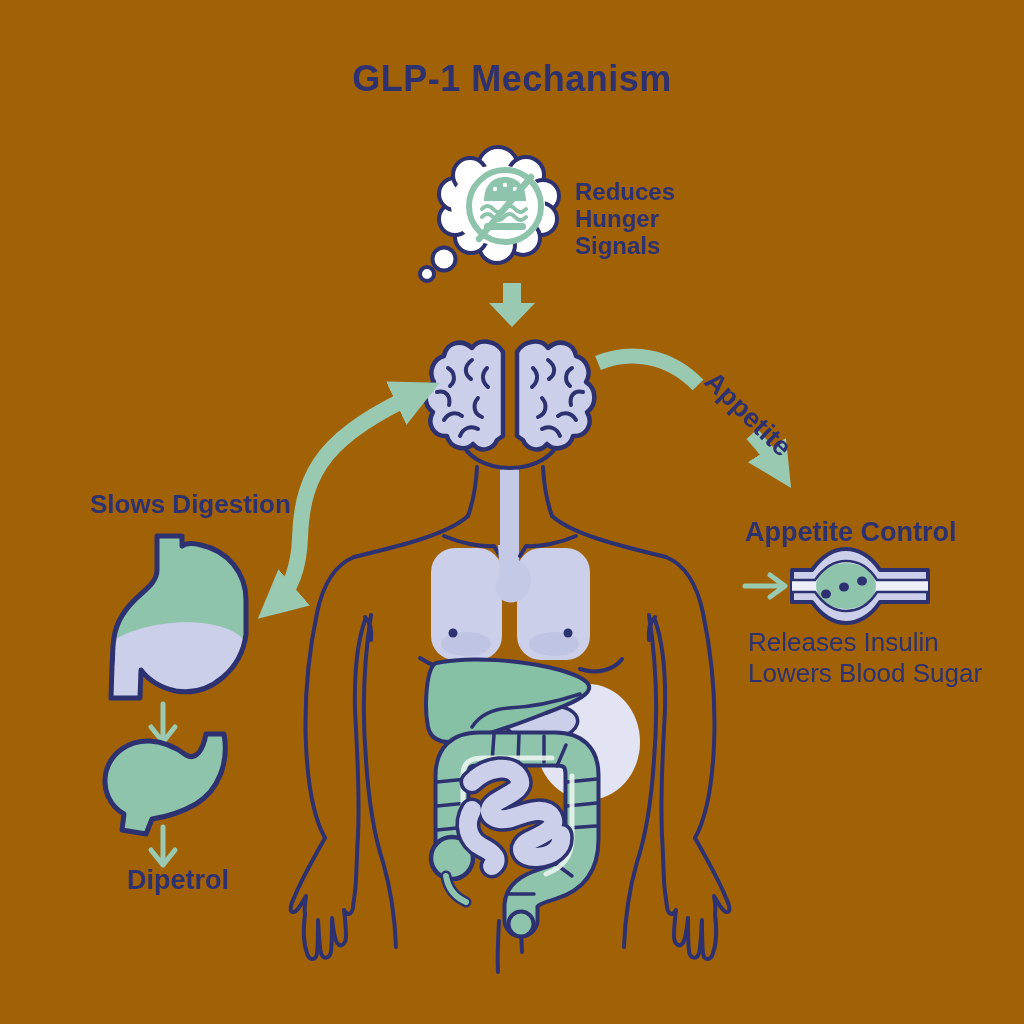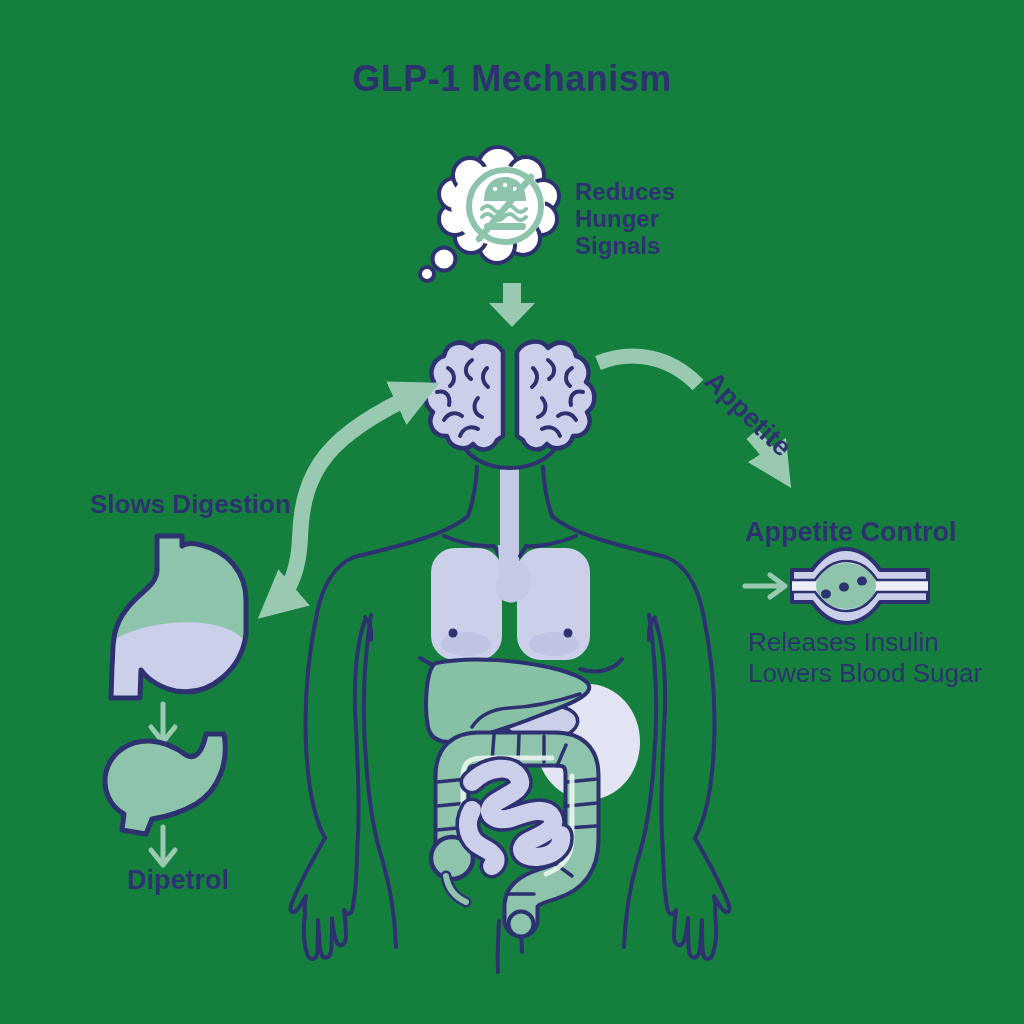--- a/index.html
+++ b/index.html
@@ -1,20 +1,20 @@
 <!DOCTYPE html>
 <html style="--navy: #2d3170; --green: #8ec4ab; --green_deep: #86c0a5; --lavender: #cbcfe9; --lavender_pale: #e2e4f3; --lavender_soft: #c4c9e6; --arrow_green: #9ac9b2; --lumen: #eceef8;"><head>
 <meta charset="utf-8">
 <style>
   :root{
     --navy:#2d3170; --green:#8ec4ab; --green_deep:#86c0a5; --lavender:#cbcfe9;
     --lavender_pale:#e2e4f3; --lavender_soft:#c4c9e6; --arrow_green:#9ac9b2; --lumen:#eceef8;
   }
   html,body{margin:0;padding:0;background:#fff;}
-  .stage{position:relative;width:1024px;height:1024px;background:#15803d;overflow:hidden;
+  .stage{position:relative;width:1024px;height:1024px;background:#a16207;overflow:hidden;
          font-family:"Liberation Sans",sans-serif;}
   svg text{font-family:"Liberation Sans",sans-serif;fill:var(--navy);}
   .t-title{font-size:36px;font-weight:700;letter-spacing:.5px;}
   .t-med{font-size:24px;font-weight:600;}
   .t-semi26{font-size:26px;font-weight:600;}
   .t-bold27{font-size:27px;font-weight:700;}
   .t-reg26{font-size:26px;font-weight:500;}
   .ln{stroke:var(--navy);stroke-width:4;fill:none;stroke-linecap:round;stroke-linejoin:round;}
   .cl{fill:#fff;stroke:var(--navy);stroke-width:4;}
   .sq{stroke:var(--navy);stroke-width:4;fill:none;stroke-linecap:round;}

